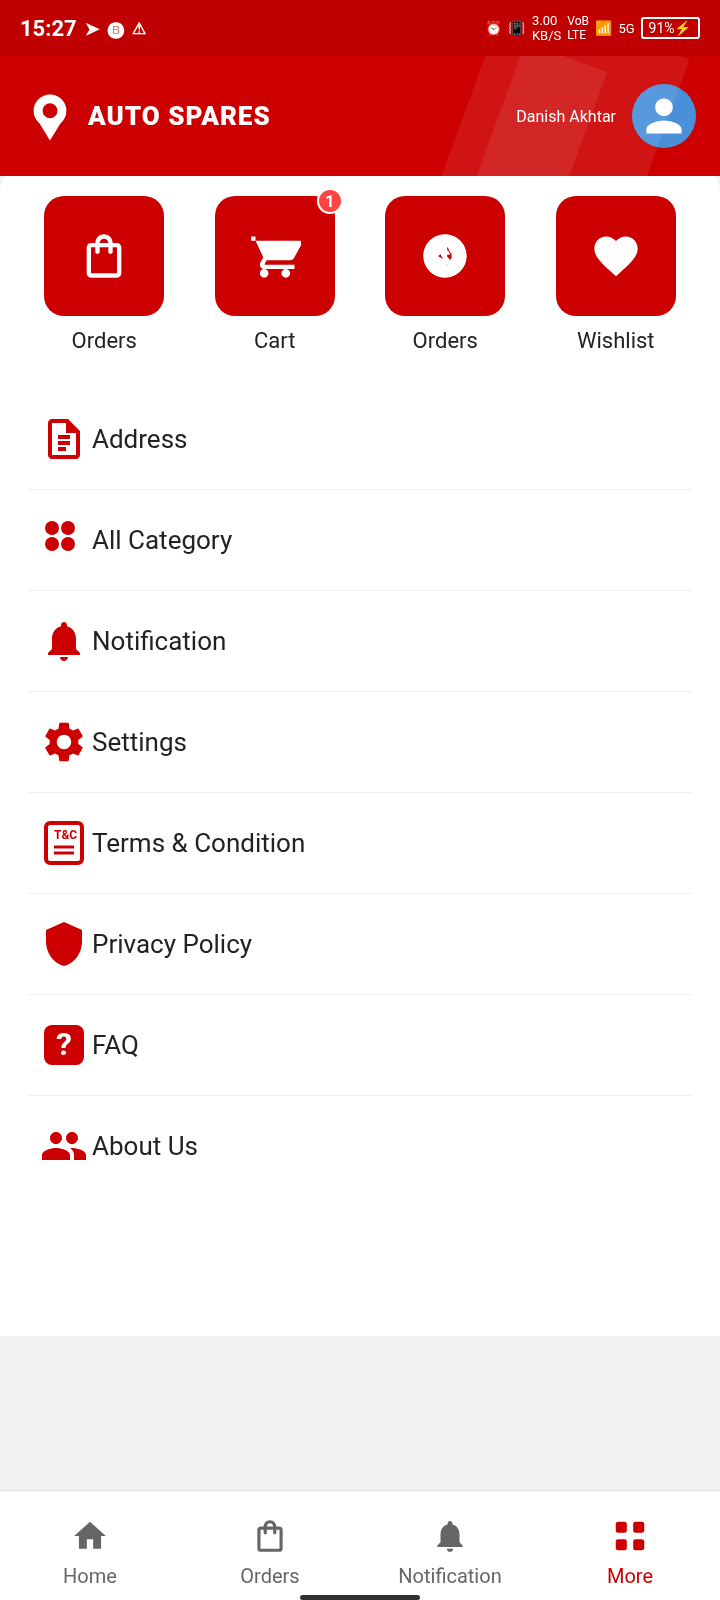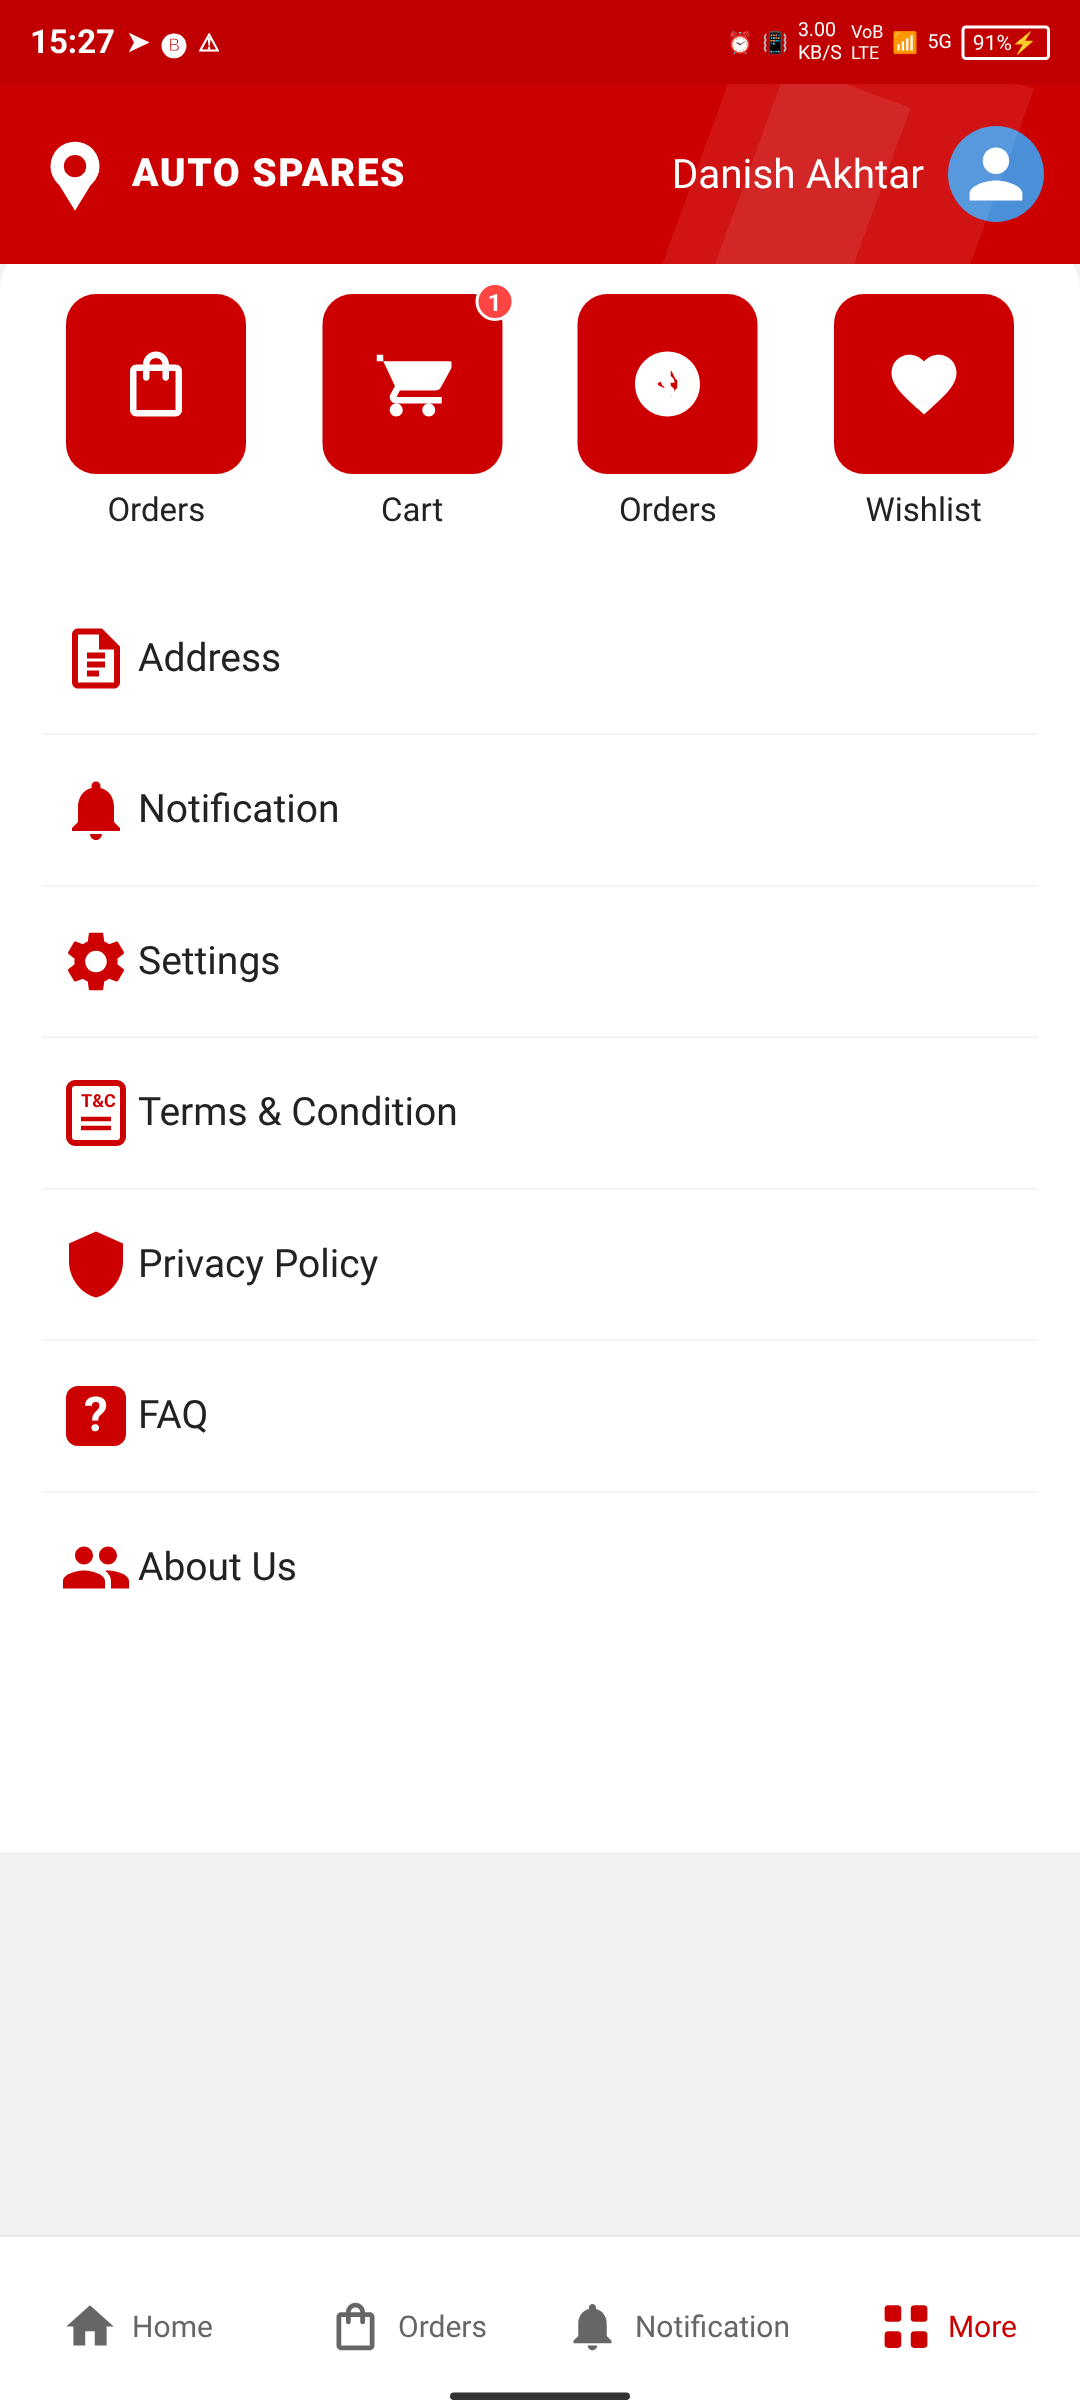--- a/index.html
+++ b/index.html
@@ -84,21 +84,21 @@
       font-weight: 900;
       letter-spacing: 1px;
     }
     .header-right {
       display: flex;
       align-items: center;
       gap: 16px;
     }
     .header-username {
       color: white;
-      font-size: 27px;
+      font-size: 16px;
       font-weight: 400;
     }
     .avatar {
       width: 64px;
       height: 64px;
       border-radius: 50%;
       background: #4a90d9;
       display: flex;
       align-items: center;
       justify-content: center;
@@ -211,21 +211,21 @@
       width: 720px;
       background: white;
       height: 110px;
       display: flex;
       align-items: center;
       border-top: 1px solid #e0e0e0;
     }
     .nav-item {
       flex: 1;
       display: flex;
-      flex-direction: row;
+      flex-direction: column;
       align-items: center;
       justify-content: center;
       gap: 6px;
       cursor: pointer;
       padding-top: 10px;
     }
     .nav-icon {
       width: 44px;
       height: 44px;
       display: flex;
@@ -355,20 +355,31 @@
 
     <div class="menu-item">
       <div class="menu-icon">
         <svg viewBox="0 0 24 24">
           <path d="M14 2H6c-1.1 0-2 .9-2 2v16c0 1.1.9 2 2 2h12c1.1 0 2-.9 2-2V8l-6-6zm4 18H6V4h7v5h5v11zm-9-7h6v2H9zm0-3h6v2H9zm0 6h4v2H9z"></path>
         </svg>
       </div>
       <span class="menu-label">Address</span>
     </div>
 
+    <div class="menu-item">
+      <div class="menu-icon">
+        <svg viewBox="0 0 24 24">
+          <circle cx="6" cy="6" r="3.5"></circle>
+          <circle cx="14" cy="6" r="3.5"></circle>
+          <circle cx="6" cy="14" r="3.5"></circle>
+          <circle cx="14" cy="14" r="3.5"></circle>
+        </svg>
+      </div>
+      <span class="menu-label">All Category</span>
+    </div>
 
     <div class="menu-item">
       <div class="menu-icon">
         <svg viewBox="0 0 24 24">
           <path d="M12 22c1.1 0 2-.9 2-2h-4c0 1.1.9 2 2 2zm6-6v-5c0-3.07-1.63-5.64-4.5-6.32V4c0-.83-.67-1.5-1.5-1.5s-1.5.67-1.5 1.5v.68C7.64 5.36 6 7.92 6 11v5l-2 2v1h16v-1l-2-2z"></path>
         </svg>
       </div>
       <span class="menu-label">Notification</span>
     </div>
 

